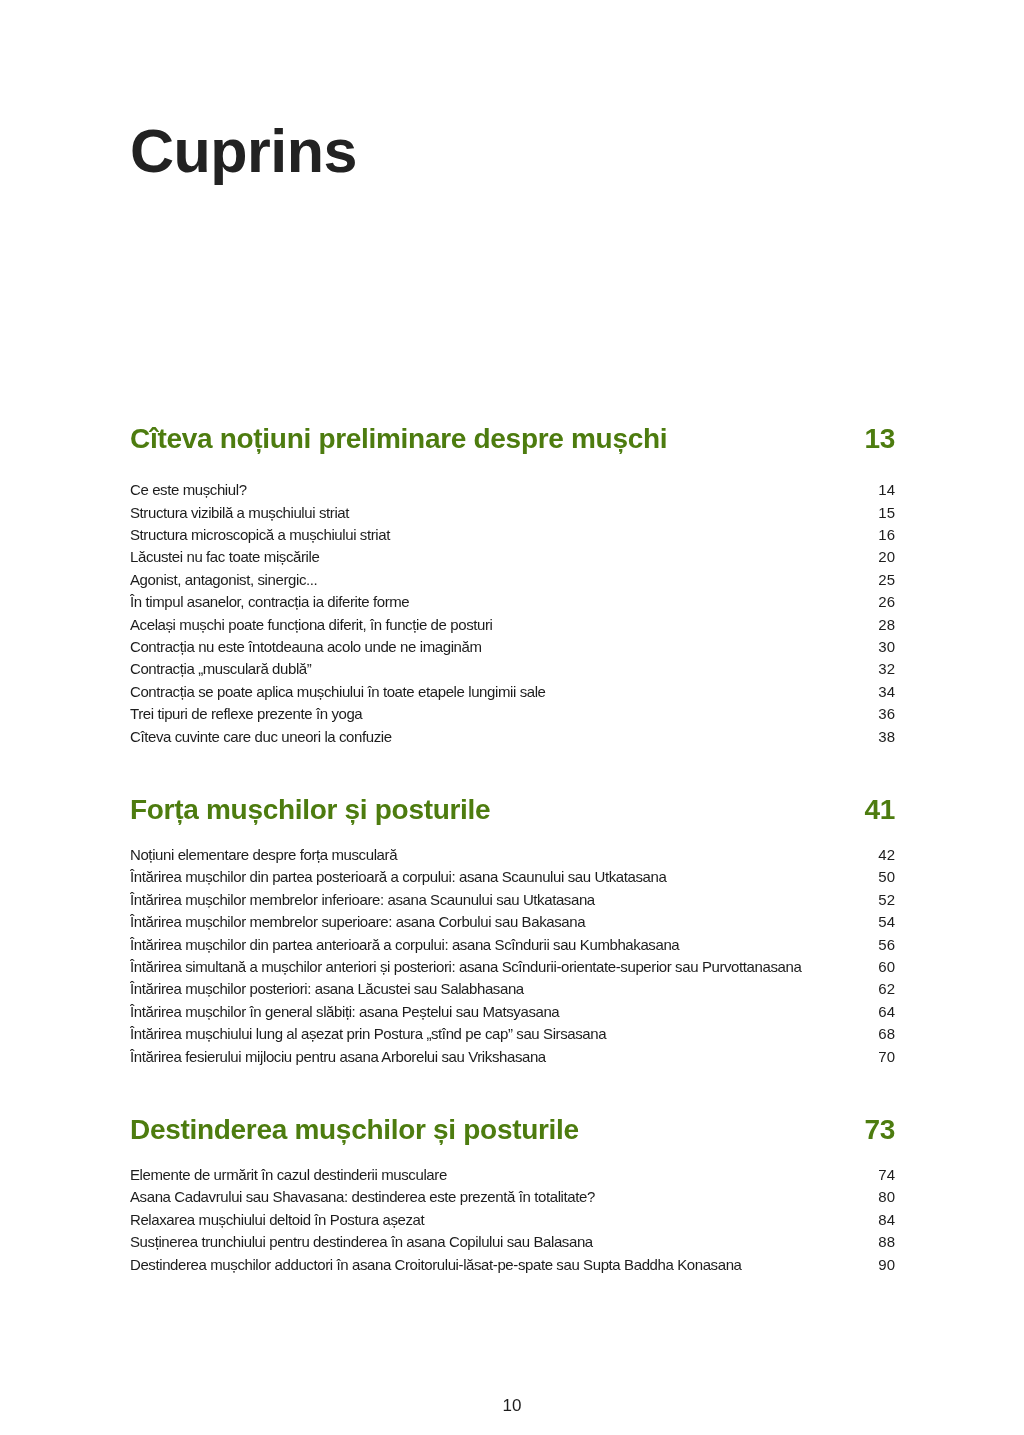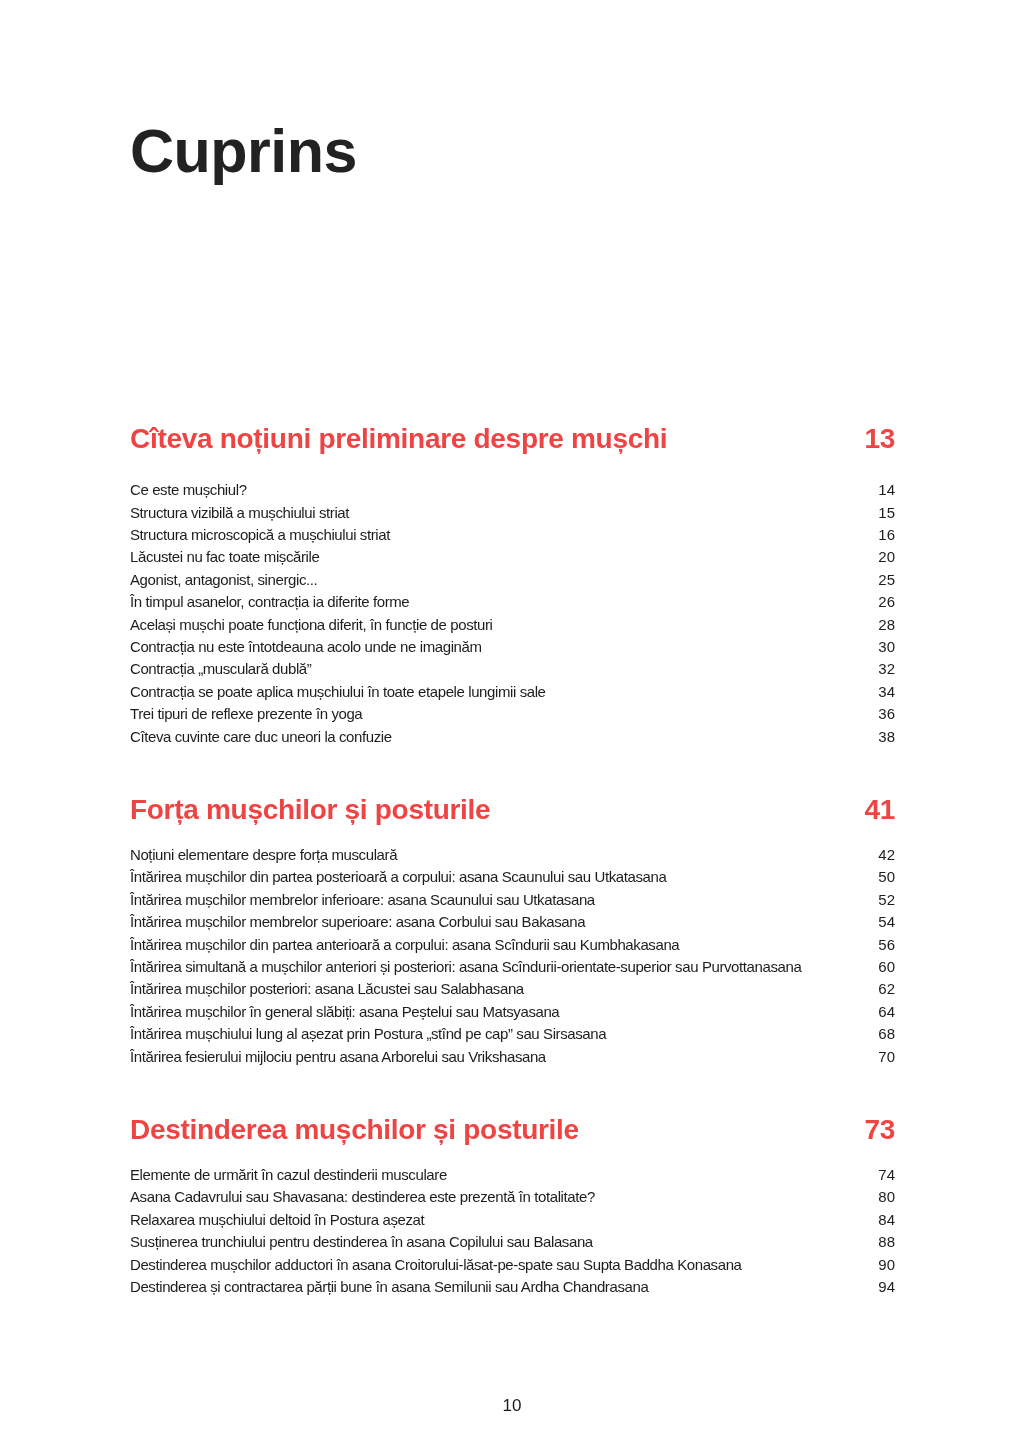--- a/index.html
+++ b/index.html
@@ -33,21 +33,21 @@
   .section { margin-top: 44px; }
   #sections .section:first-child { margin-top: 236px; }
   .section-heading-row {
     display: flex;
     justify-content: space-between;
     align-items: baseline;
     font-size: 28px;
     line-height: 1.25;
     font-weight: 700;
     letter-spacing: -0.3px;
-    color: #ef4444;
+    color: #4d7c0f;
   }
   .section-heading-num {
     flex: 0 0 auto;
     padding-left: 12px;
     text-align: right;
   }
   .entries { margin-top: 17px; }
   .section:first-child .entries { margin-top: 23px; }
   .entry-row {
     display: flex;
@@ -210,22 +210,18 @@
               <span class="entry-num">84</span>
             </div>
             <div class="entry-row">
               <span class="entry-label">Susținerea trunchiului pentru destinderea în asana Copilului sau Balasana</span>
               <span class="entry-num">88</span>
             </div>
             <div class="entry-row">
               <span class="entry-label">Destinderea mușchilor adductori în asana Croitorului-lăsat-pe-spate sau Supta Baddha Konasana</span>
               <span class="entry-num">90</span>
             </div>
-            <div class="entry-row">
-              <span class="entry-label">Destinderea și contractarea părții bune în asana Semilunii sau Ardha Chandrasana</span>
-              <span class="entry-num">94</span>
-            </div>
           </div>
         </div>
       </div>
   </div>
   <div class="footer-num">10</div>
 </div>
 
 </body></html>

